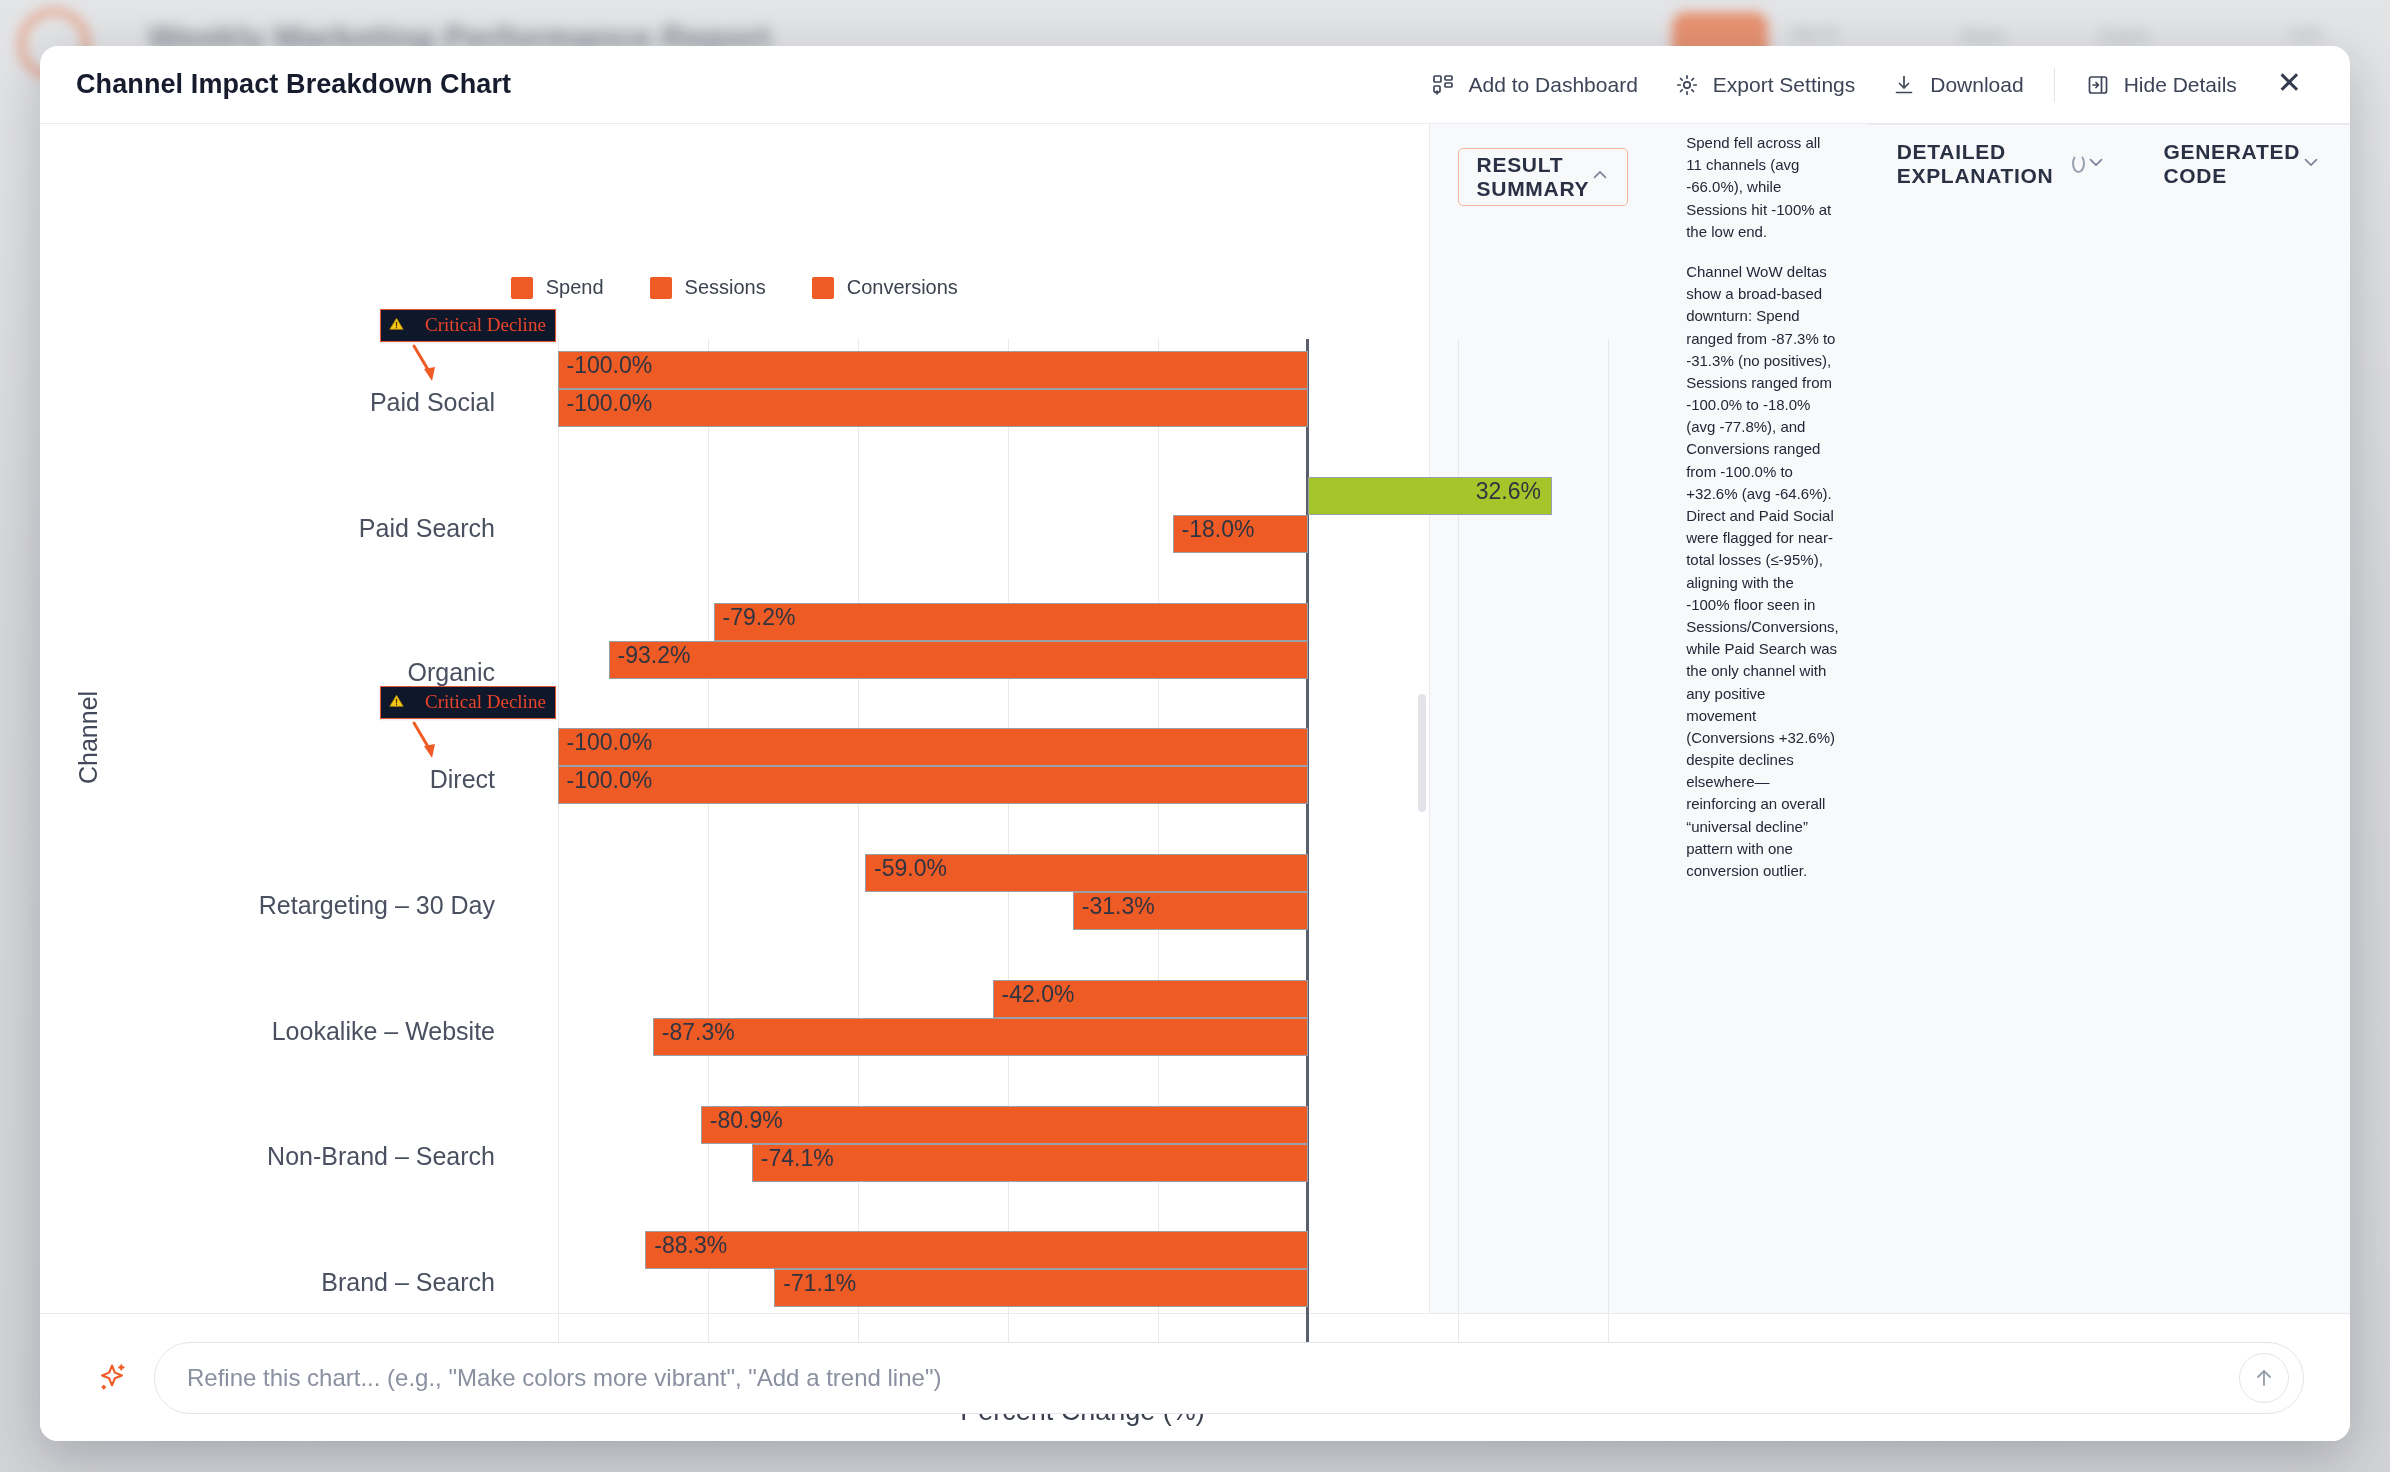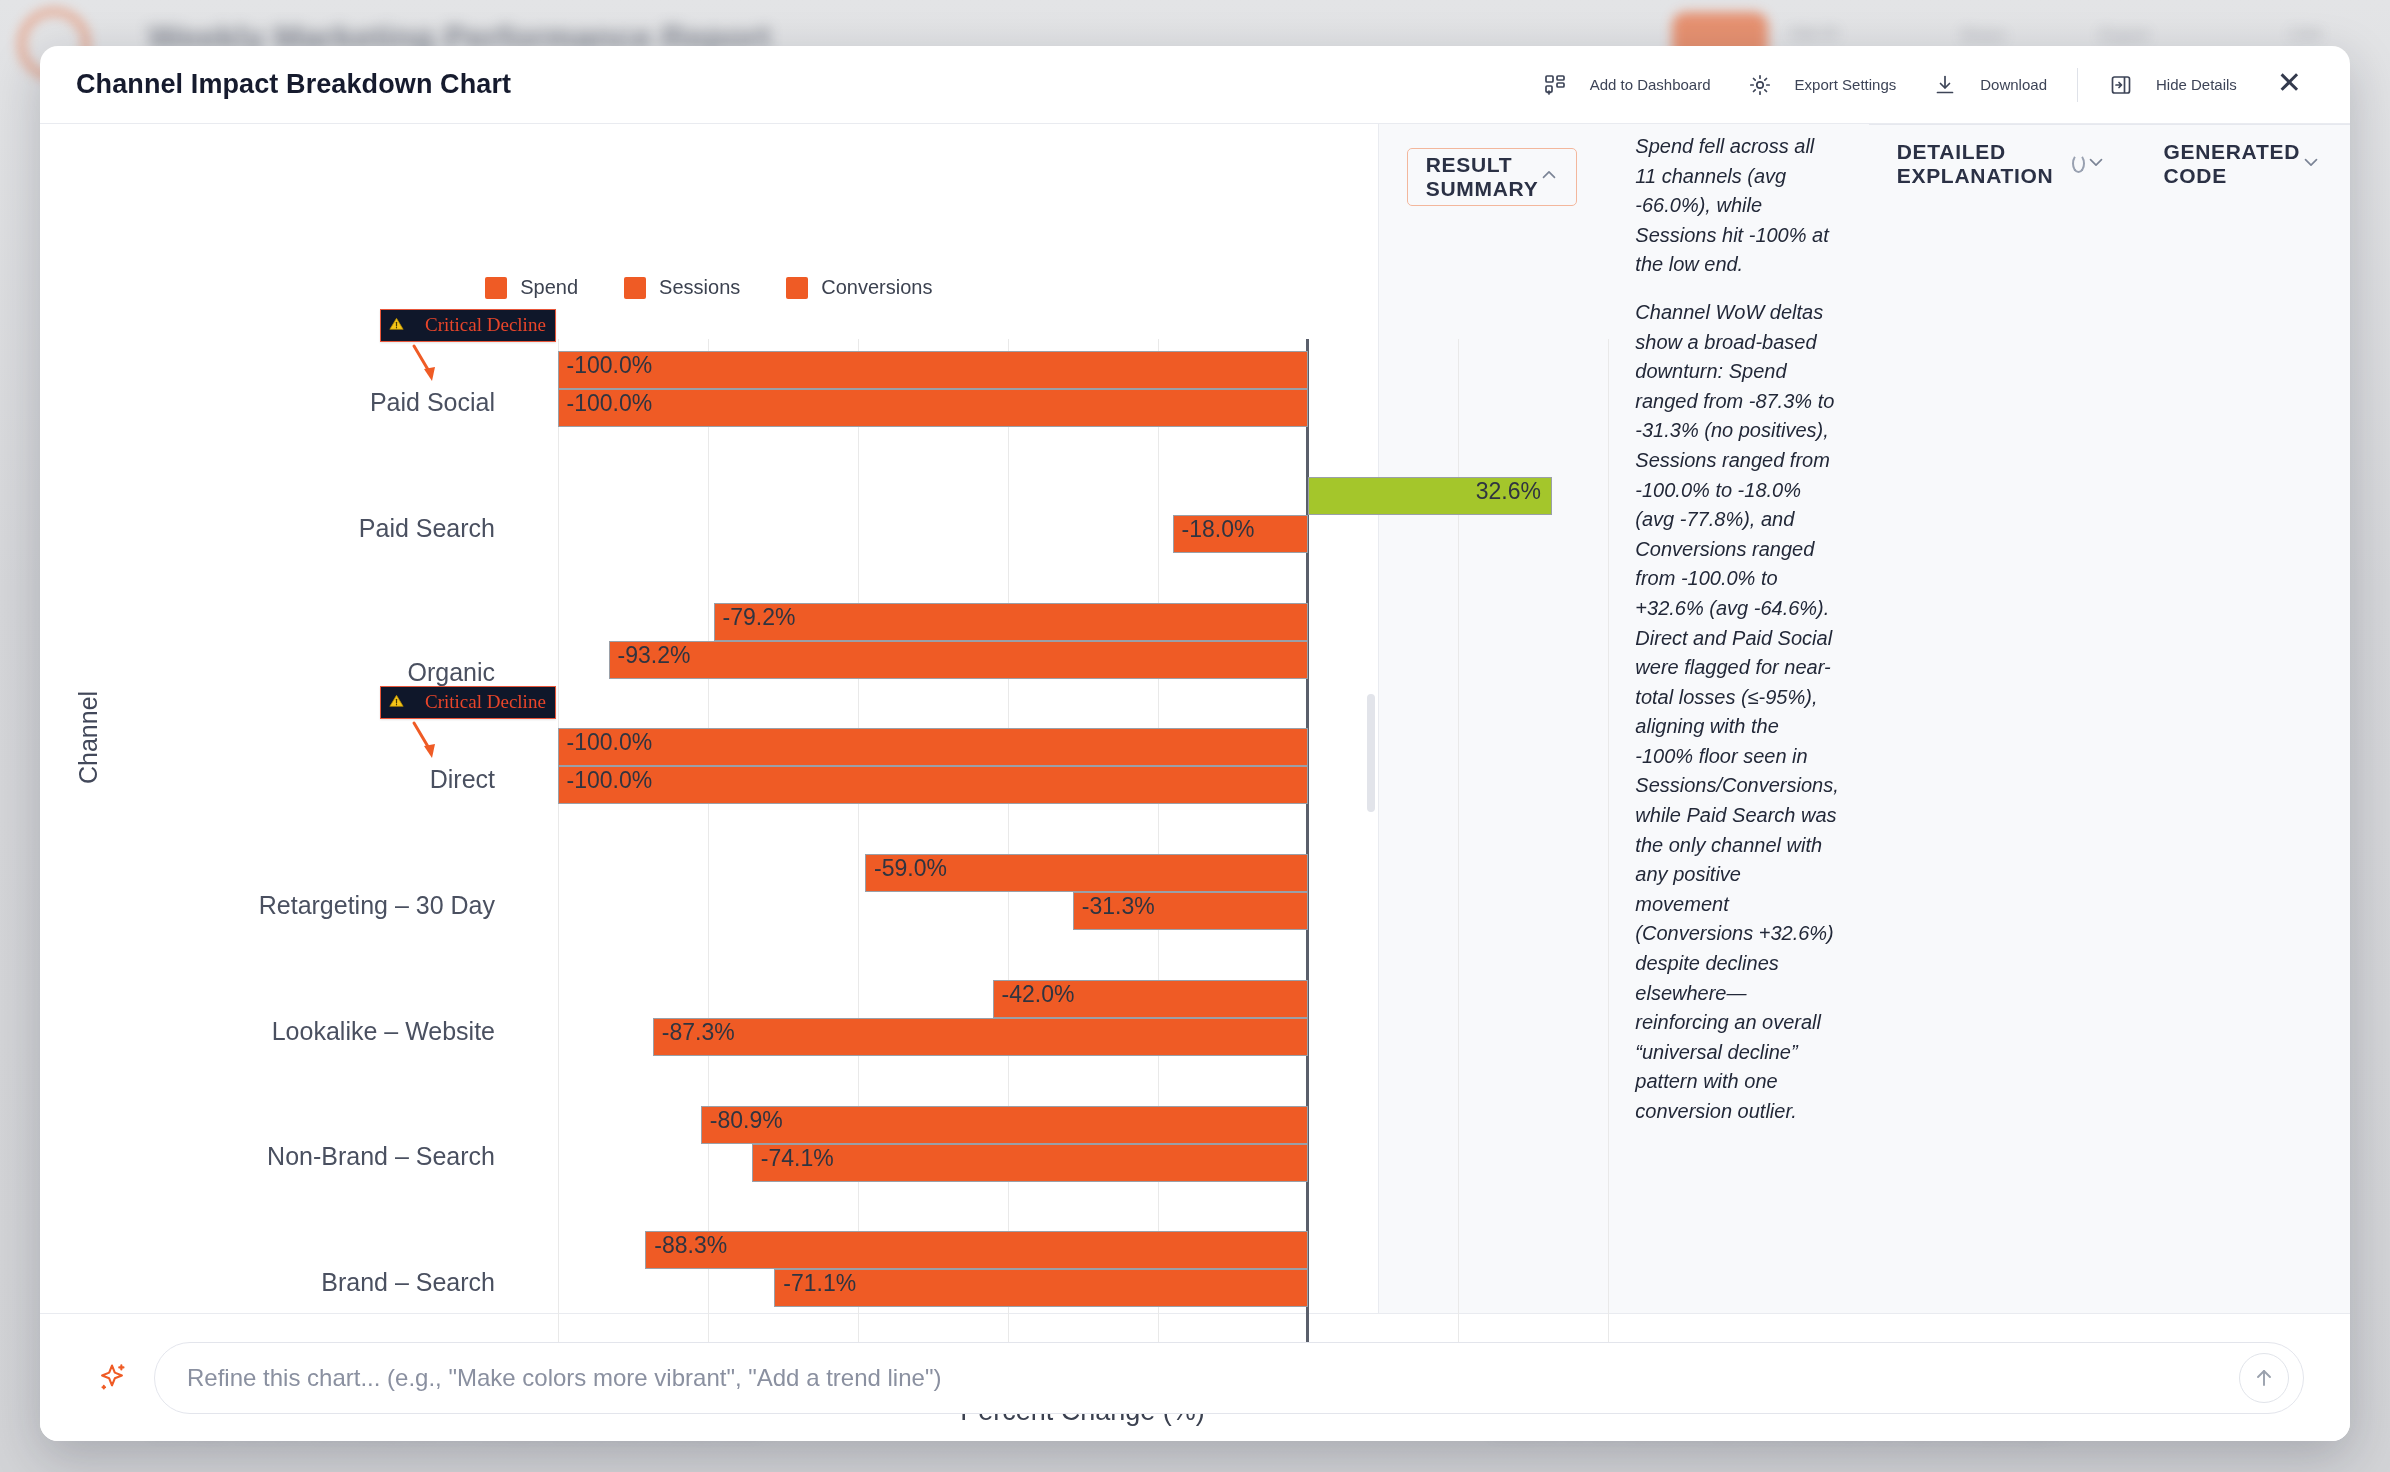--- a/index.html
+++ b/index.html
@@ -62,22 +62,22 @@
     padding: 0 36px 0 36px;
   }
   #modal-title {
     font-size: 27px; font-weight: 700; color: #161b2e;
     letter-spacing: .1px;
   }
   #header-actions {
     margin-left: auto; display: flex; align-items: center; gap: 0;
   }
   .hdr-btn {
-    display: flex; align-items: center; gap: 22px;
-    font-size: 15px; color: #3d4457;
+    display: flex; align-items: center; gap: 13px;
+    font-size: 21px; color: #3d4457;
     padding: 8px 18px; border-radius: 8px; cursor: pointer;
     white-space: nowrap;
   }
   .hdr-sep {
     width: 1px; height: 34px; background: #dfe2e9; margin: 0 12px;
   }
   .hdr-ico { display:flex; align-items:center; justify-content:center; width:26px; height:26px; }
   .hdr-ico svg { display:block; }
   #close-btn {
     font-size: 30px; color: #333a4d; padding: 6px 12px 10px 12px;
@@ -186,23 +186,22 @@
     cursor: pointer;
     background: #f8f9fb;
   }
   .section-title {
     font-size: 21px; font-weight: 700; color: #2b3145;
     letter-spacing: .7px;
   }
   .chev { margin-left: auto; color: #7b8496; font-size: 22px; line-height: 1; }
   #summary-body { padding: 8px 30px 0 30px; }
   #summary-body p {
-    font-size: 20px; line-height: 1.48; color: #222838;
+    font-size: 15px; line-height: 1.48; color: #222838;
     margin-bottom: 18px;
-    font-style: italic;
   }
   #panel-spacer { flex: 1 1 auto; min-height: 0; }
   .accordion {
     border-top: 1px solid #e6e8ee;
     height: 78px; display: flex; align-items: center;
     padding: 0 28px; cursor: pointer;
   }
   .spinner {
     display: inline-block; width: 19px; height: 19px;
     margin-left: 13px;

